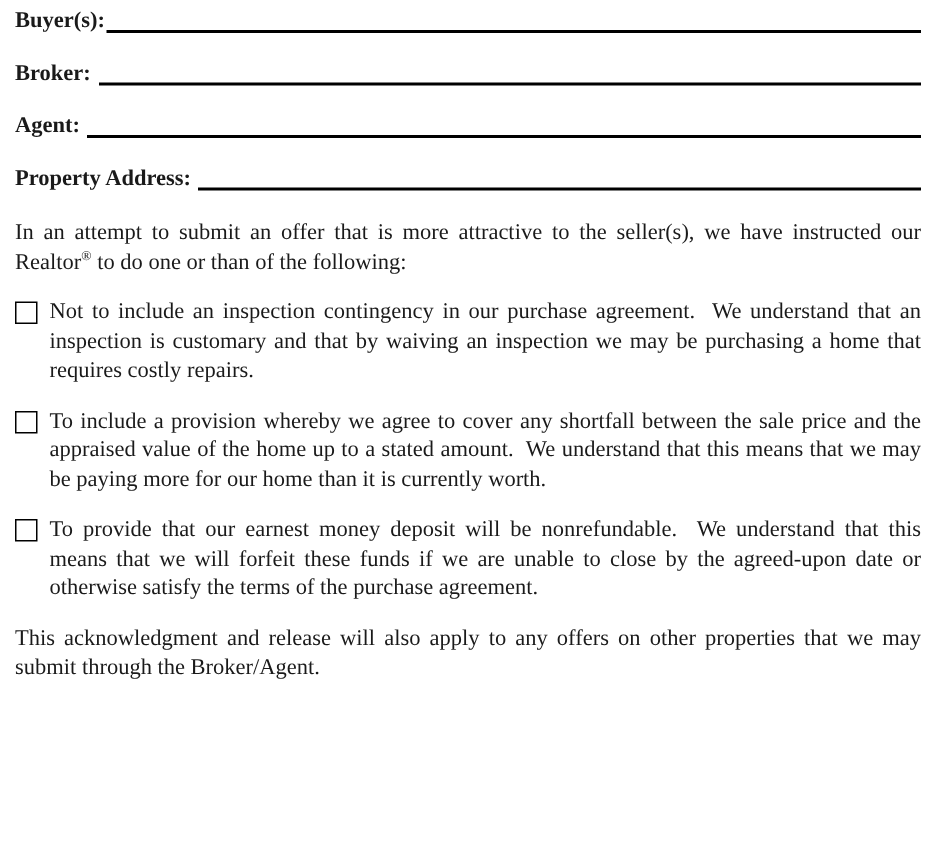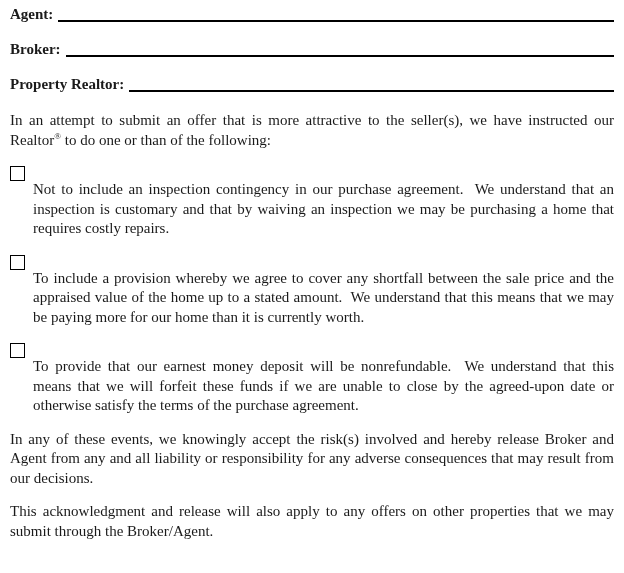--- a/index.html
+++ b/index.html
@@ -60,53 +60,55 @@
     width: 13px;
     height: 13px;
     border: 1.3px solid #000;
     background: #fff;
     margin: 2px 8px 0 0;
   }
   .cb-text {
     flex: 1;
     line-height: 19.5px;
     text-align: justify;
-    margin-top: 16px;
   }
 </style>
 </head>
 <body>
 
 <div class="page">
 
   <div class="field-row">
-    <span class="field-label">Agent:</span>
-    <span class="fill-line"></span>
+    <span class="field-label">Buyer(s):</span>
+    <span class="fill-line no-gap"></span>
   </div>
   <div class="field-row">
     <span class="field-label">Broker:</span>
     <span class="fill-line"></span>
   </div>
   <div class="field-row">
-    <span class="field-label">Property Realtor:</span>
+    <span class="field-label">Agent:</span>
+    <span class="fill-line"></span>
+  </div>
+  <div class="field-row">
+    <span class="field-label">Property Address:</span>
     <span class="fill-line"></span>
   </div>
 
   <p class="para"><span>In an attempt to submit an offer that is more attractive to the seller(s), we have instructed our Realtor</span><span class="reg-mark">®</span><span> to do one or than of the following:</span></p>
 
   <div class="cb-item">
     <span class="checkbox"></span>
     <span class="cb-text">Not to include an inspection contingency in our purchase agreement.&nbsp; We understand that an inspection is customary and that by waiving an inspection we may be purchasing a home that requires costly repairs.</span>
   </div>
   <div class="cb-item">
     <span class="checkbox"></span>
     <span class="cb-text">To include a provision whereby we agree to cover any shortfall between the sale price and the appraised value of the home up to a stated amount.&nbsp; We understand that this means that we may be paying more for our home than it is currently worth.</span>
   </div>
   <div class="cb-item">
     <span class="checkbox"></span>
     <span class="cb-text">To provide that our earnest money deposit will be nonrefundable.&nbsp; We understand that this means that we will forfeit these funds if we are unable to close by the agreed-upon date or otherwise satisfy the terms of the purchase agreement.</span>
   </div>
 
-  <p class="para">In any of these events, we knowingly accept the risk(s) involved and hereby release Broker and Agent from any and all liability or responsibility for any adverse consequences that may result from our decisions.</p>
 
   <p class="para">This acknowledgment and release will also apply to any offers on other properties that we may submit through the Broker/Agent.</p>
 
 </div>
 
 </body></html>

